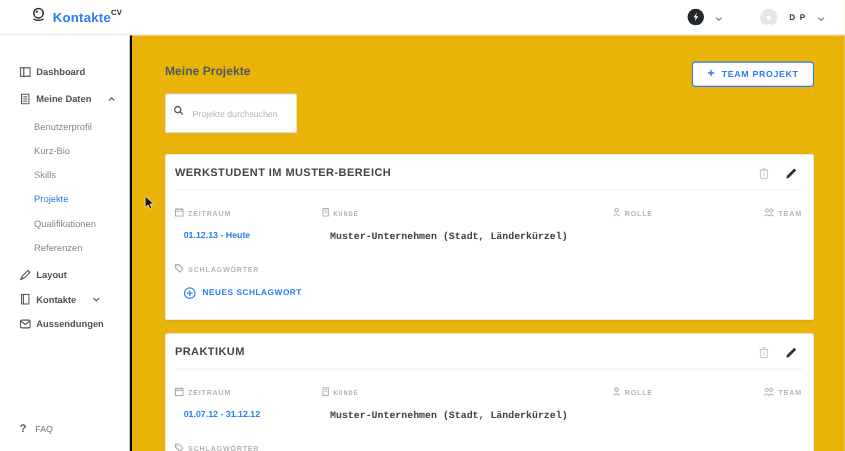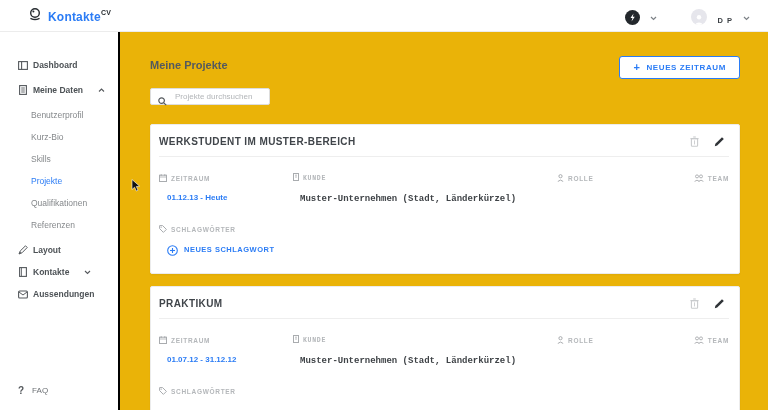--- a/index.html
+++ b/index.html
@@ -14,21 +14,21 @@
   
   .topbar {
     position:absolute; top:0; left:0; width:768px; height:32px;
     background:#fff; border-bottom:1px solid #ececec;
     display:flex; align-items:center; justify-content:space-between;
     padding:0 18px 0 28px; z-index:5;
   }
   .logo { display:flex; align-items:center; gap:6px; }
   .logo-text { font-size:12px; font-weight:bold; color:#2b7cf5; letter-spacing:0.2px; }
   .logo-sup { font-size:7px; font-weight:bold; color:#262b30; vertical-align:super; letter-spacing:0.2px; }
-  .topbar-right { display:flex; align-items:flex-end; gap:10px; }
+  .topbar-right { display:flex; align-items:center; gap:10px; }
   .flag-circle { width:15px; height:15px; border-radius:50%; background:#23282d; display:flex; align-items:center; justify-content:center; }
   .avatar {
     width:16px; height:16px; border-radius:50%; background:#e6e6ec;
     display:flex; align-items:flex-end; justify-content:center; overflow:hidden;
   }
   .user-name { font-size:7.5px; font-weight:bold; color:#3b4045; letter-spacing:1px; }
   .chev { display:inline-block; }
   
   .sidebar {
     position:absolute; top:32px; left:0; bottom:0; width:120px;
@@ -62,21 +62,21 @@
   .btn-new {
     display:flex; align-items:center; gap:6px;
     border:1px solid #2b7cf5; background:#fff; color:#2b7cf5;
     font-family:"Liberation Sans", sans-serif;
     font-size:8px; font-weight:bold; letter-spacing:0.6px;
     padding:0 13px; height:23px; border-radius:3px; cursor:pointer;
   }
   .btn-new .plus { font-size:11px; font-weight:bold; line-height:1; }
   .search-wrap { position:relative; margin-top:6px; width:120px; }
   .search-input {
-    width:120px; height:17px; border:1px solid #ddd; border-radius:2px;
+    width:120px; height:36px; border:1px solid #ddd; border-radius:2px;
     background:#fff; font-family:"Liberation Sans", sans-serif;
     font-size:8px; color:#555; padding:0 6px 0 24px; outline:none;
   }
   .search-input::placeholder { color:#b2b5b8; }
   .search-ic { position:absolute; left:8px; top:7px; }
   
   .card {
     background:#fff; border:1px solid #ececec; border-radius:2px;
     box-shadow:0 1px 2px rgba(0,0,0,0.05);
     margin-top:19px; padding:11px 10px 13px 8px;
@@ -225,21 +225,21 @@
     <span class="faq-q">?</span>
     <span>FAQ</span>
   </div>
 </div>
 
 <div class="main">
   <div class="main-header">
     <div class="page-title">Meine Projekte</div>
     <button class="btn-new">
       <span class="plus">+</span>
-      <span>NEUES ZEITRAUM</span>
+      <span>TEAM PROJEKT</span>
     </button>
   </div>
   <div class="search-wrap">
     <span class="search-ic">
       <svg width="9" height="9" viewBox="0 0 9 9">
         <circle cx="3.6" cy="3.6" r="2.8" fill="none" stroke="#55595d" stroke-width="1.2"></circle>
         <line x1="5.8" y1="5.8" x2="8.2" y2="8.2" stroke="#55595d" stroke-width="1.2"></line>
       </svg>
     </span>
     <input class="search-input" type="text" placeholder="Projekte durchsuchen" style="">

